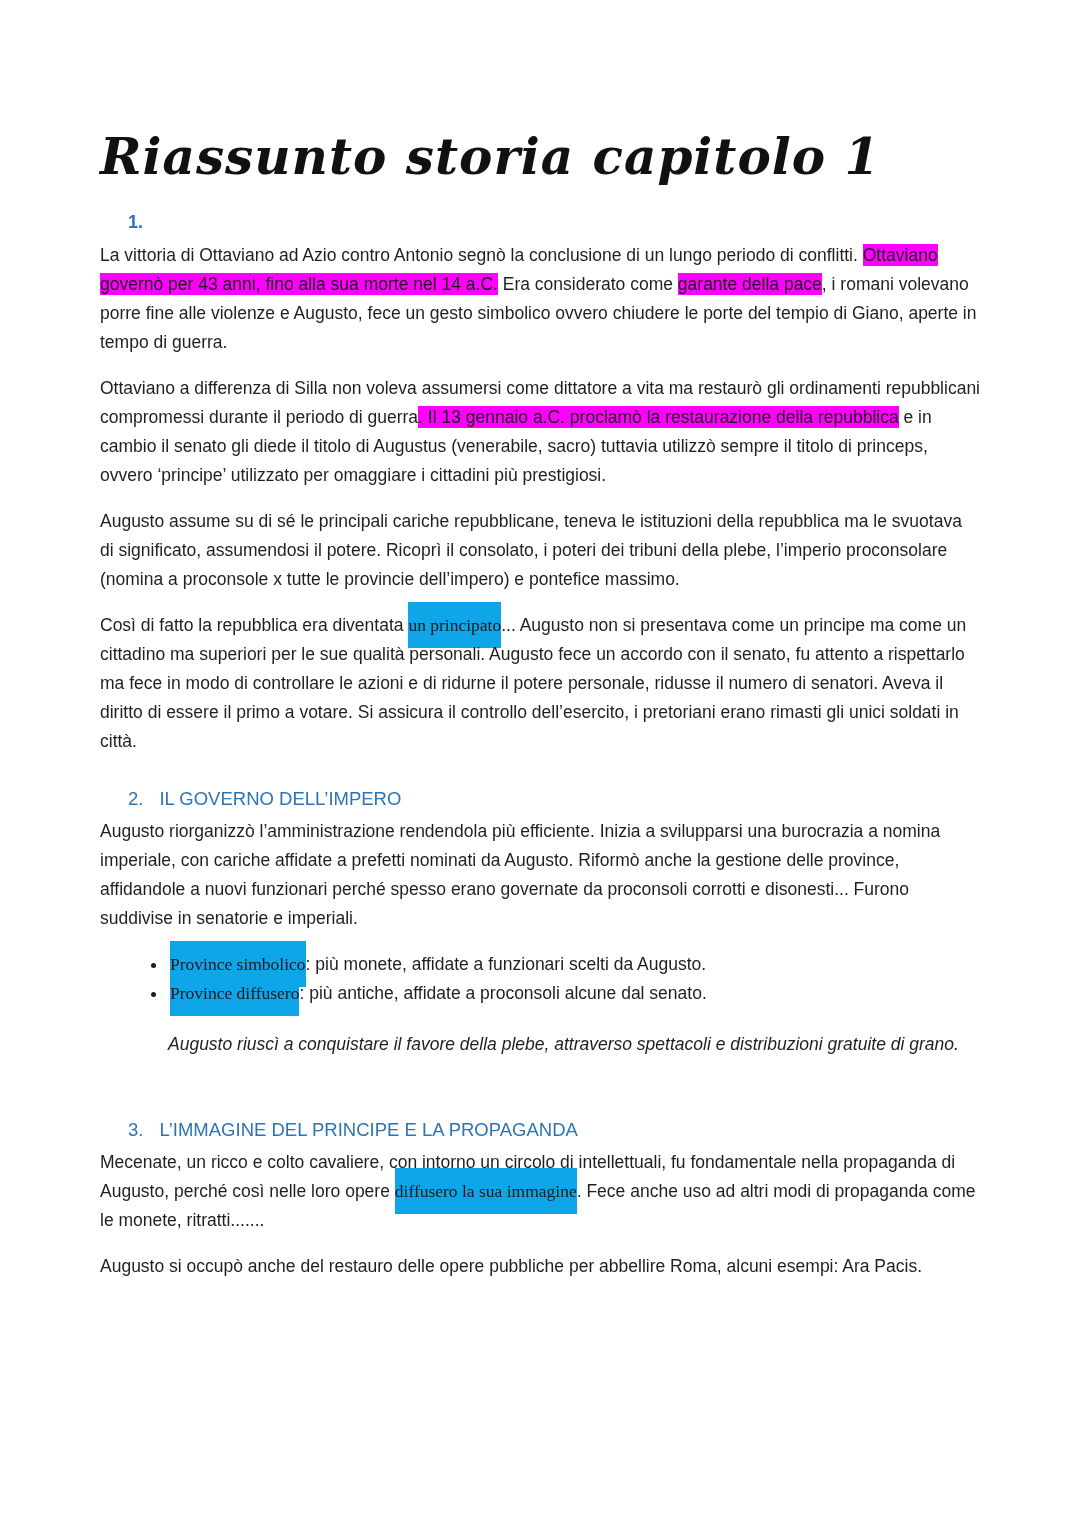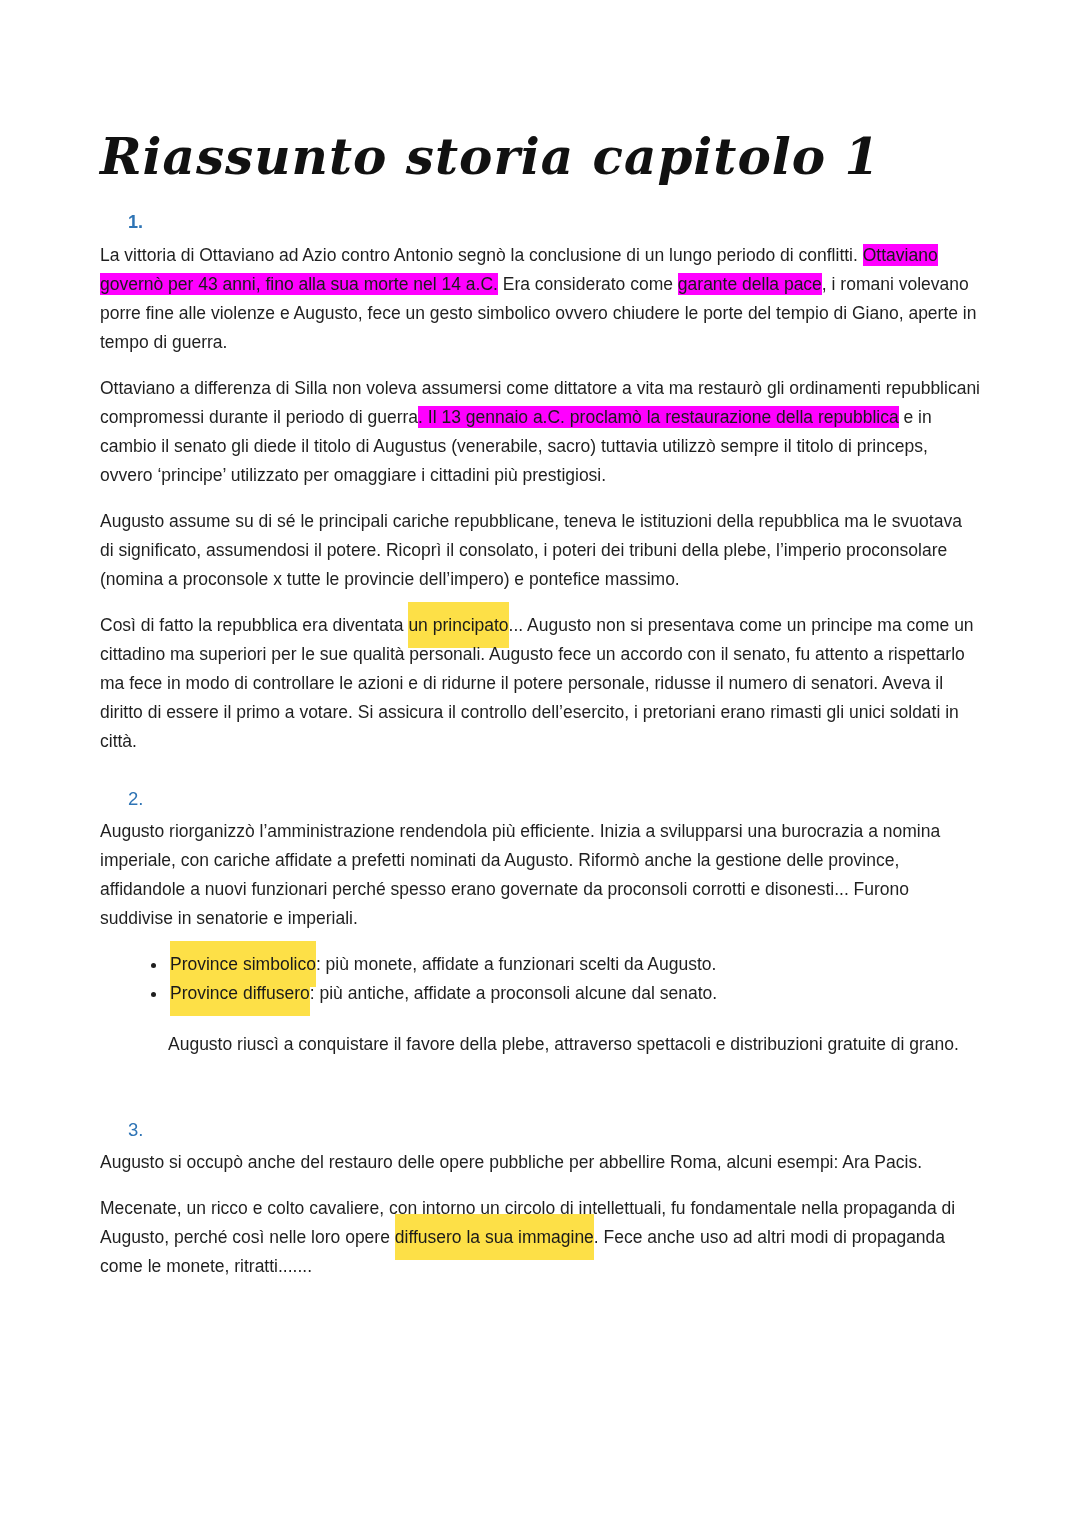--- a/index.html
+++ b/index.html
@@ -35,30 +35,30 @@
     color: #2E74B5;
     font-size: 18.5px;
     font-weight: 400;
     margin: 0 0 4px 0;
     padding-left: 28px;
     line-height: 29px;
   }
   .section-heading.bold { font-weight: 700; font-size: 18px; }
   .heading-number { flex: 0 0 auto; }
   .para { margin: 0 0 17px 0; }
-  .para.indent { margin-left: 68px; }
+  .para.indent { margin-left: 68px; font-style: italic; }
   .para.gap-above { margin-top: 22px; }
   .bullet-list {
     margin: 0 0 17px 0;
     padding-left: 68px;
     list-style: disc;
   }
   .bullet-item { margin: 0; padding-left: 2px; }
   .hl-magenta { background: #FF00FF; color: #1a1a1a; padding: 1px 0; }
-  .hl-yellow  { background: #fde047; color: #1a1a1a; padding: 13px 0; }
+  .hl-yellow  { background: #0ea5e9; color: #1a1a1a; padding: 13px 0; font-family: Liberation Serif, serif; }
   .section { margin: 0; }
   .section + .section { margin-top: 28px; }
   .section.extra-space { margin-top: 56px; }
 </style>
 </head>
 <body>
 
 <div class="page">
 
   <h1 class="doc-title">Riassunto storia capitolo 1</h1>
@@ -69,30 +69,32 @@
     </h2>
     <p class="para"><span>La vittoria di Ottaviano ad Azio contro Antonio segnò la conclusione di un lungo periodo di conflitti. </span><span class="hl-magenta">Ottaviano governò per 43 anni, fino alla sua morte nel 14 a.C.</span><span> Era considerato come </span><span class="hl-magenta">garante della pace</span><span>, i romani volevano porre fine alle violenze e Augusto, fece un gesto simbolico ovvero chiudere le porte del tempio di Giano, aperte in tempo di guerra.</span></p>
     <p class="para"><span>Ottaviano a differenza di Silla non voleva assumersi come dittatore a vita ma restaurò gli ordinamenti repubblicani compromessi durante il periodo di guerra</span><span class="hl-magenta">. Il 13 gennaio a.C. proclamò la restaurazione della repubblica</span><span> e in cambio il senato gli diede il titolo di Augustus (venerabile, sacro) tuttavia utilizzò sempre il titolo di princeps, ovvero ‘principe’ utilizzato per omaggiare i cittadini più prestigiosi.</span></p>
     <p class="para"><span>Augusto assume su di sé le principali cariche repubblicane, teneva le istituzioni della repubblica ma le svuotava di significato, assumendosi il potere. Ricoprì il consolato, i poteri dei tribuni della plebe, l’imperio proconsolare (nomina a proconsole x tutte le provincie dell’impero) e pontefice massimo.</span></p>
     <p class="para"><span>Così di fatto la repubblica era diventata </span><span class="hl-yellow">un principato</span><span>... Augusto non si presentava come un principe ma come un cittadino ma superiori per le sue qualità personali. Augusto fece un accordo con il senato, fu attento a rispettarlo ma fece in modo di controllare le azioni e di ridurne il potere personale, ridusse il numero di senatori. Aveva il diritto di essere il primo a votare. Si assicura il controllo dell’esercito, i pretoriani erano rimasti gli unici soldati in città.</span></p>
   </section>
 
   <section class="section">
     <h2 class="section-heading">
       <span class="heading-number">2.</span>
+      <span class="heading-text">IL GOVERNO DELL’IMPERO</span>
     </h2>
     <p class="para"><span>Augusto riorganizzò l’amministrazione rendendola più efficiente. Inizia a svilupparsi una burocrazia a nomina imperiale, con cariche affidate a prefetti nominati da Augusto. Riformò anche la gestione delle province, affidandole a nuovi funzionari perché spesso erano governate da proconsoli corrotti e disonesti... Furono suddivise in senatorie e imperiali.</span></p>
     <ul class="bullet-list">
       <li class="bullet-item"><span class="hl-yellow">Province simbolico</span><span>: più monete, affidate a funzionari scelti da Augusto.</span></li>
       <li class="bullet-item"><span class="hl-yellow">Province diffusero</span><span>: più antiche, affidate a proconsoli alcune dal senato.</span></li>
     </ul>
     <p class="para indent gap-above"><span>Augusto riuscì a conquistare il favore della plebe, attraverso spettacoli e distribuzioni gratuite di grano.</span></p>
   </section>
 
   <section class="section extra-space">
     <h2 class="section-heading">
       <span class="heading-number">3.</span>
+      <span class="heading-text">L’IMMAGINE DEL PRINCIPE E LA PROPAGANDA</span>
     </h2>
+    <p class="para"><span>Mecenate, un ricco e colto cavaliere, con intorno un circolo di intellettuali, fu fondamentale nella propaganda di Augusto, perché così nelle loro opere </span><span class="hl-yellow">diffusero la sua immagine</span><span>. Fece anche uso ad altri modi di propaganda come le monete, ritratti.......</span></p>
     <p class="para"><span>Augusto si occupò anche del restauro delle opere pubbliche per abbellire Roma, alcuni esempi: Ara Pacis.</span></p>
-    <p class="para"><span>Mecenate, un ricco e colto cavaliere, con intorno un circolo di intellettuali, fu fondamentale nella propaganda di Augusto, perché così nelle loro opere </span><span class="hl-yellow">diffusero la sua immagine</span><span>. Fece anche uso ad altri modi di propaganda come le monete, ritratti.......</span></p>
   </section>
 
 </div>
 
 </body></html>

